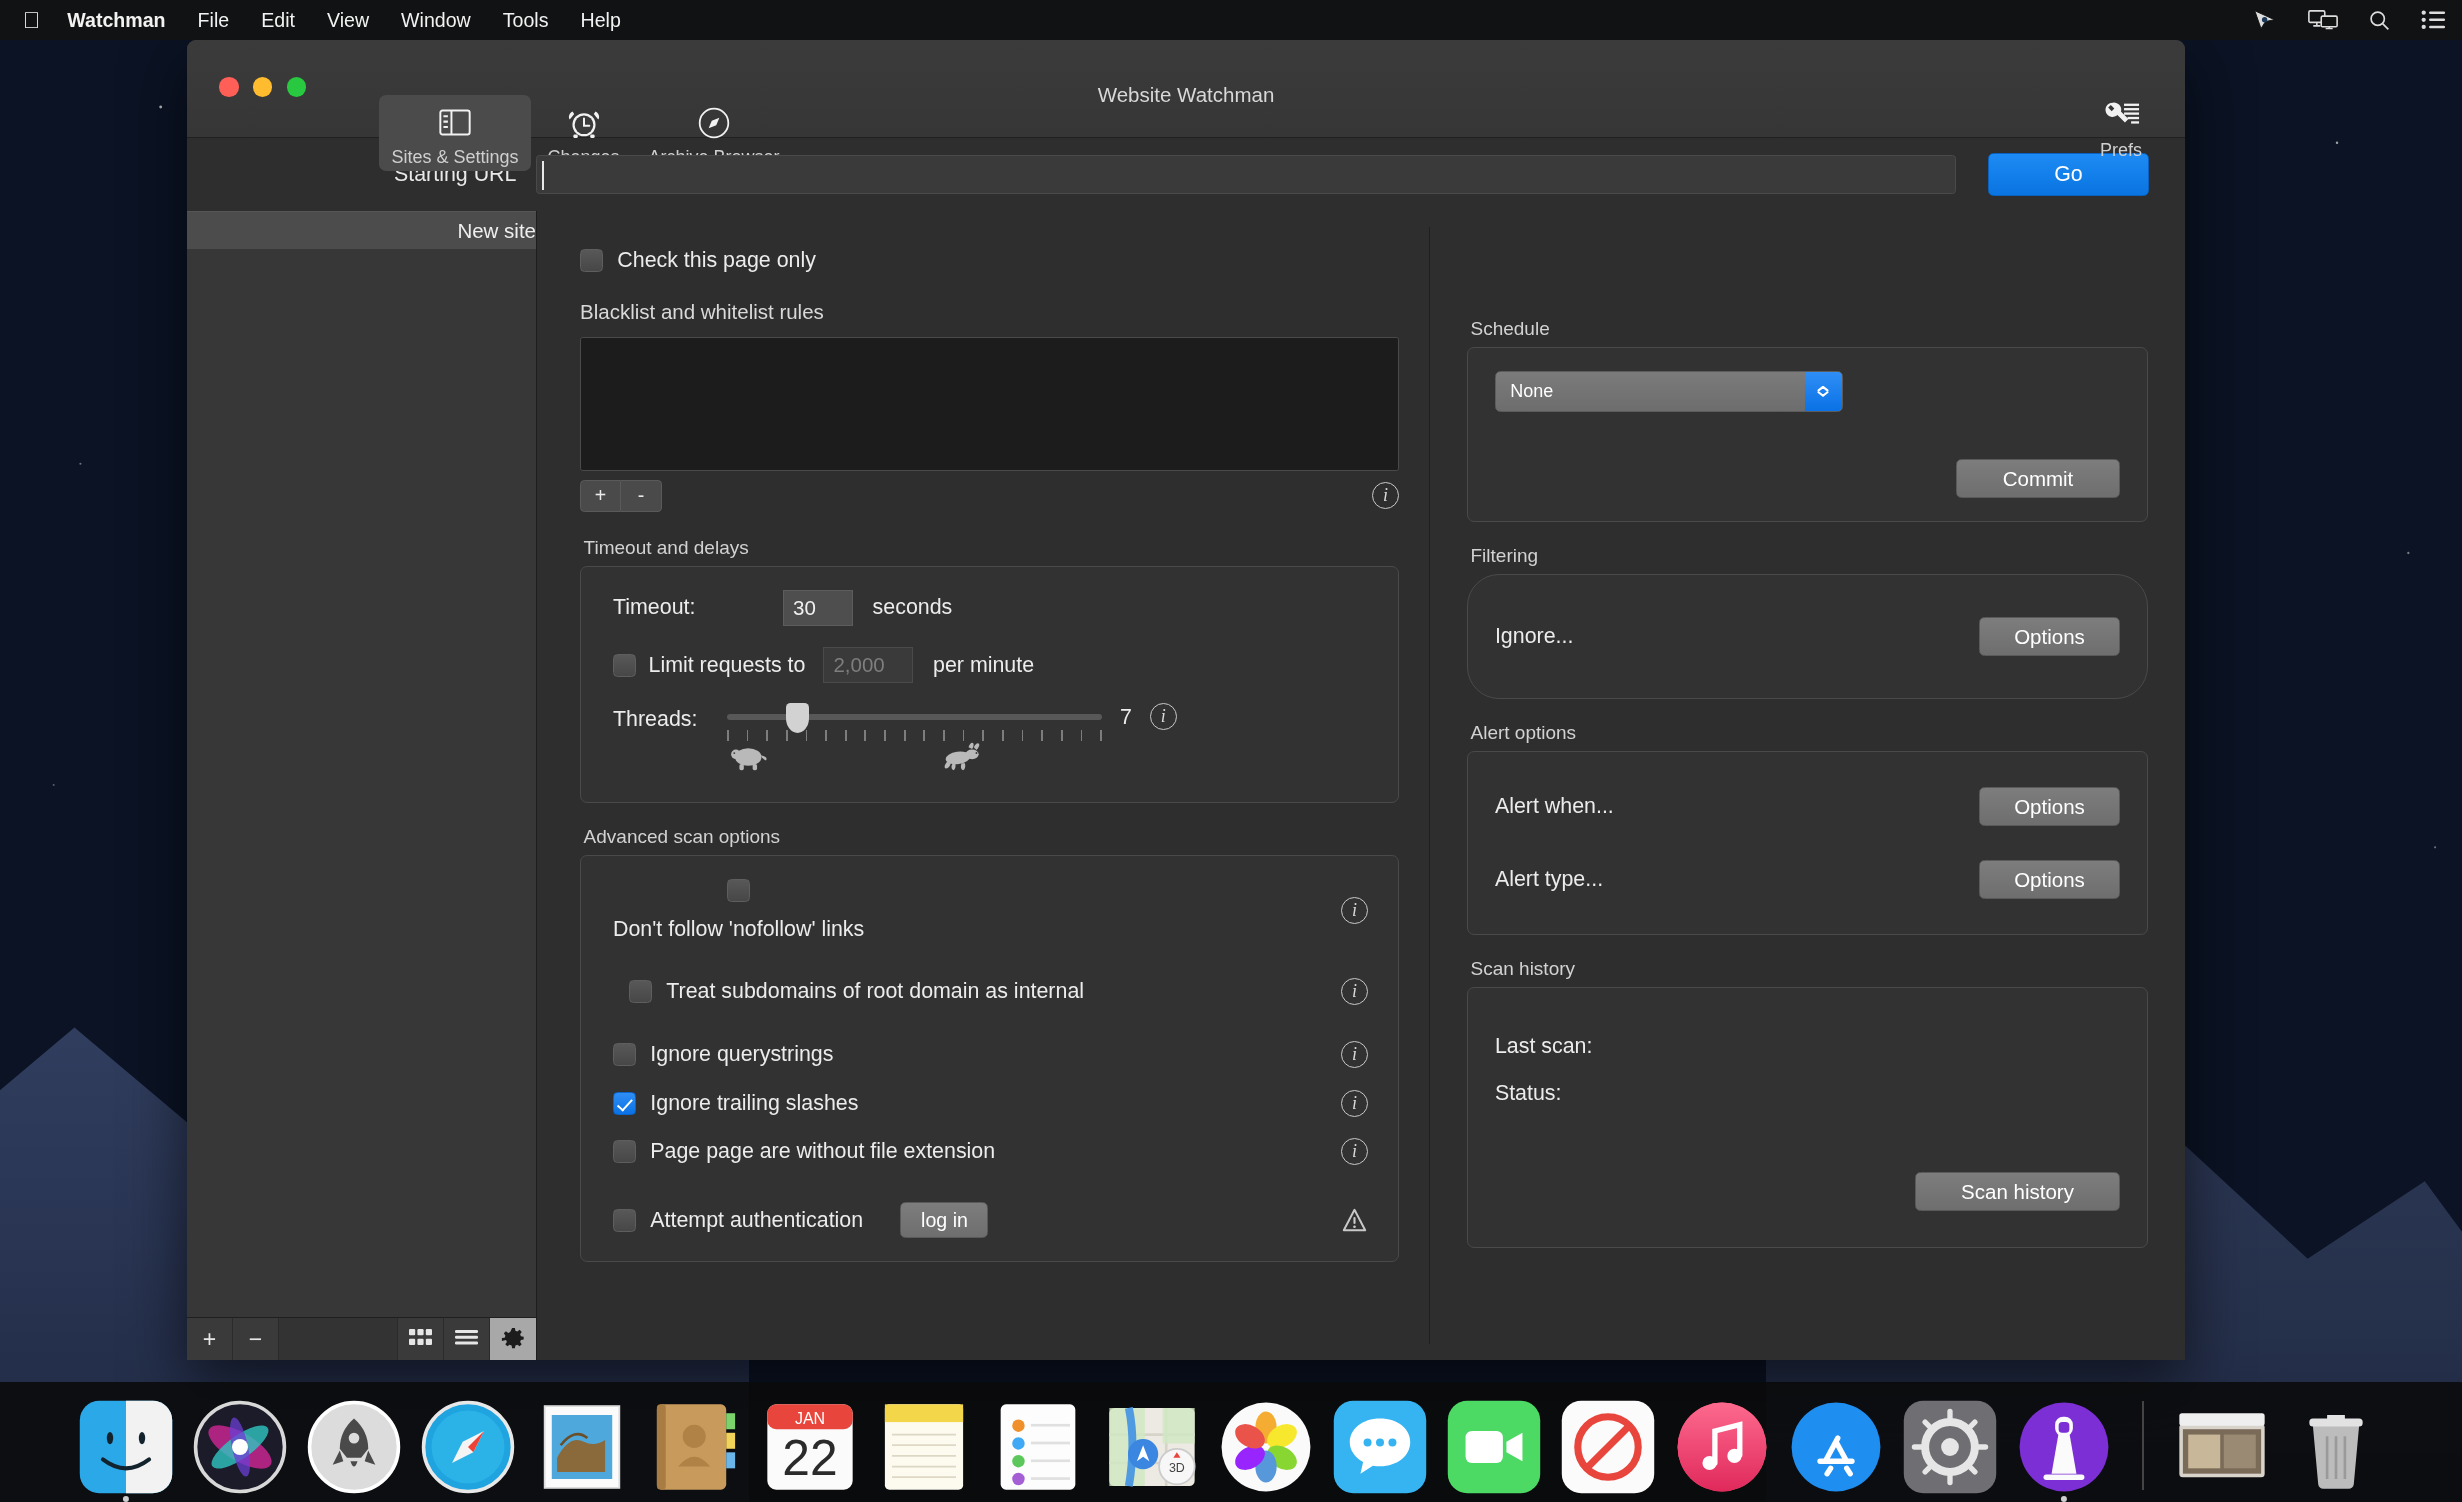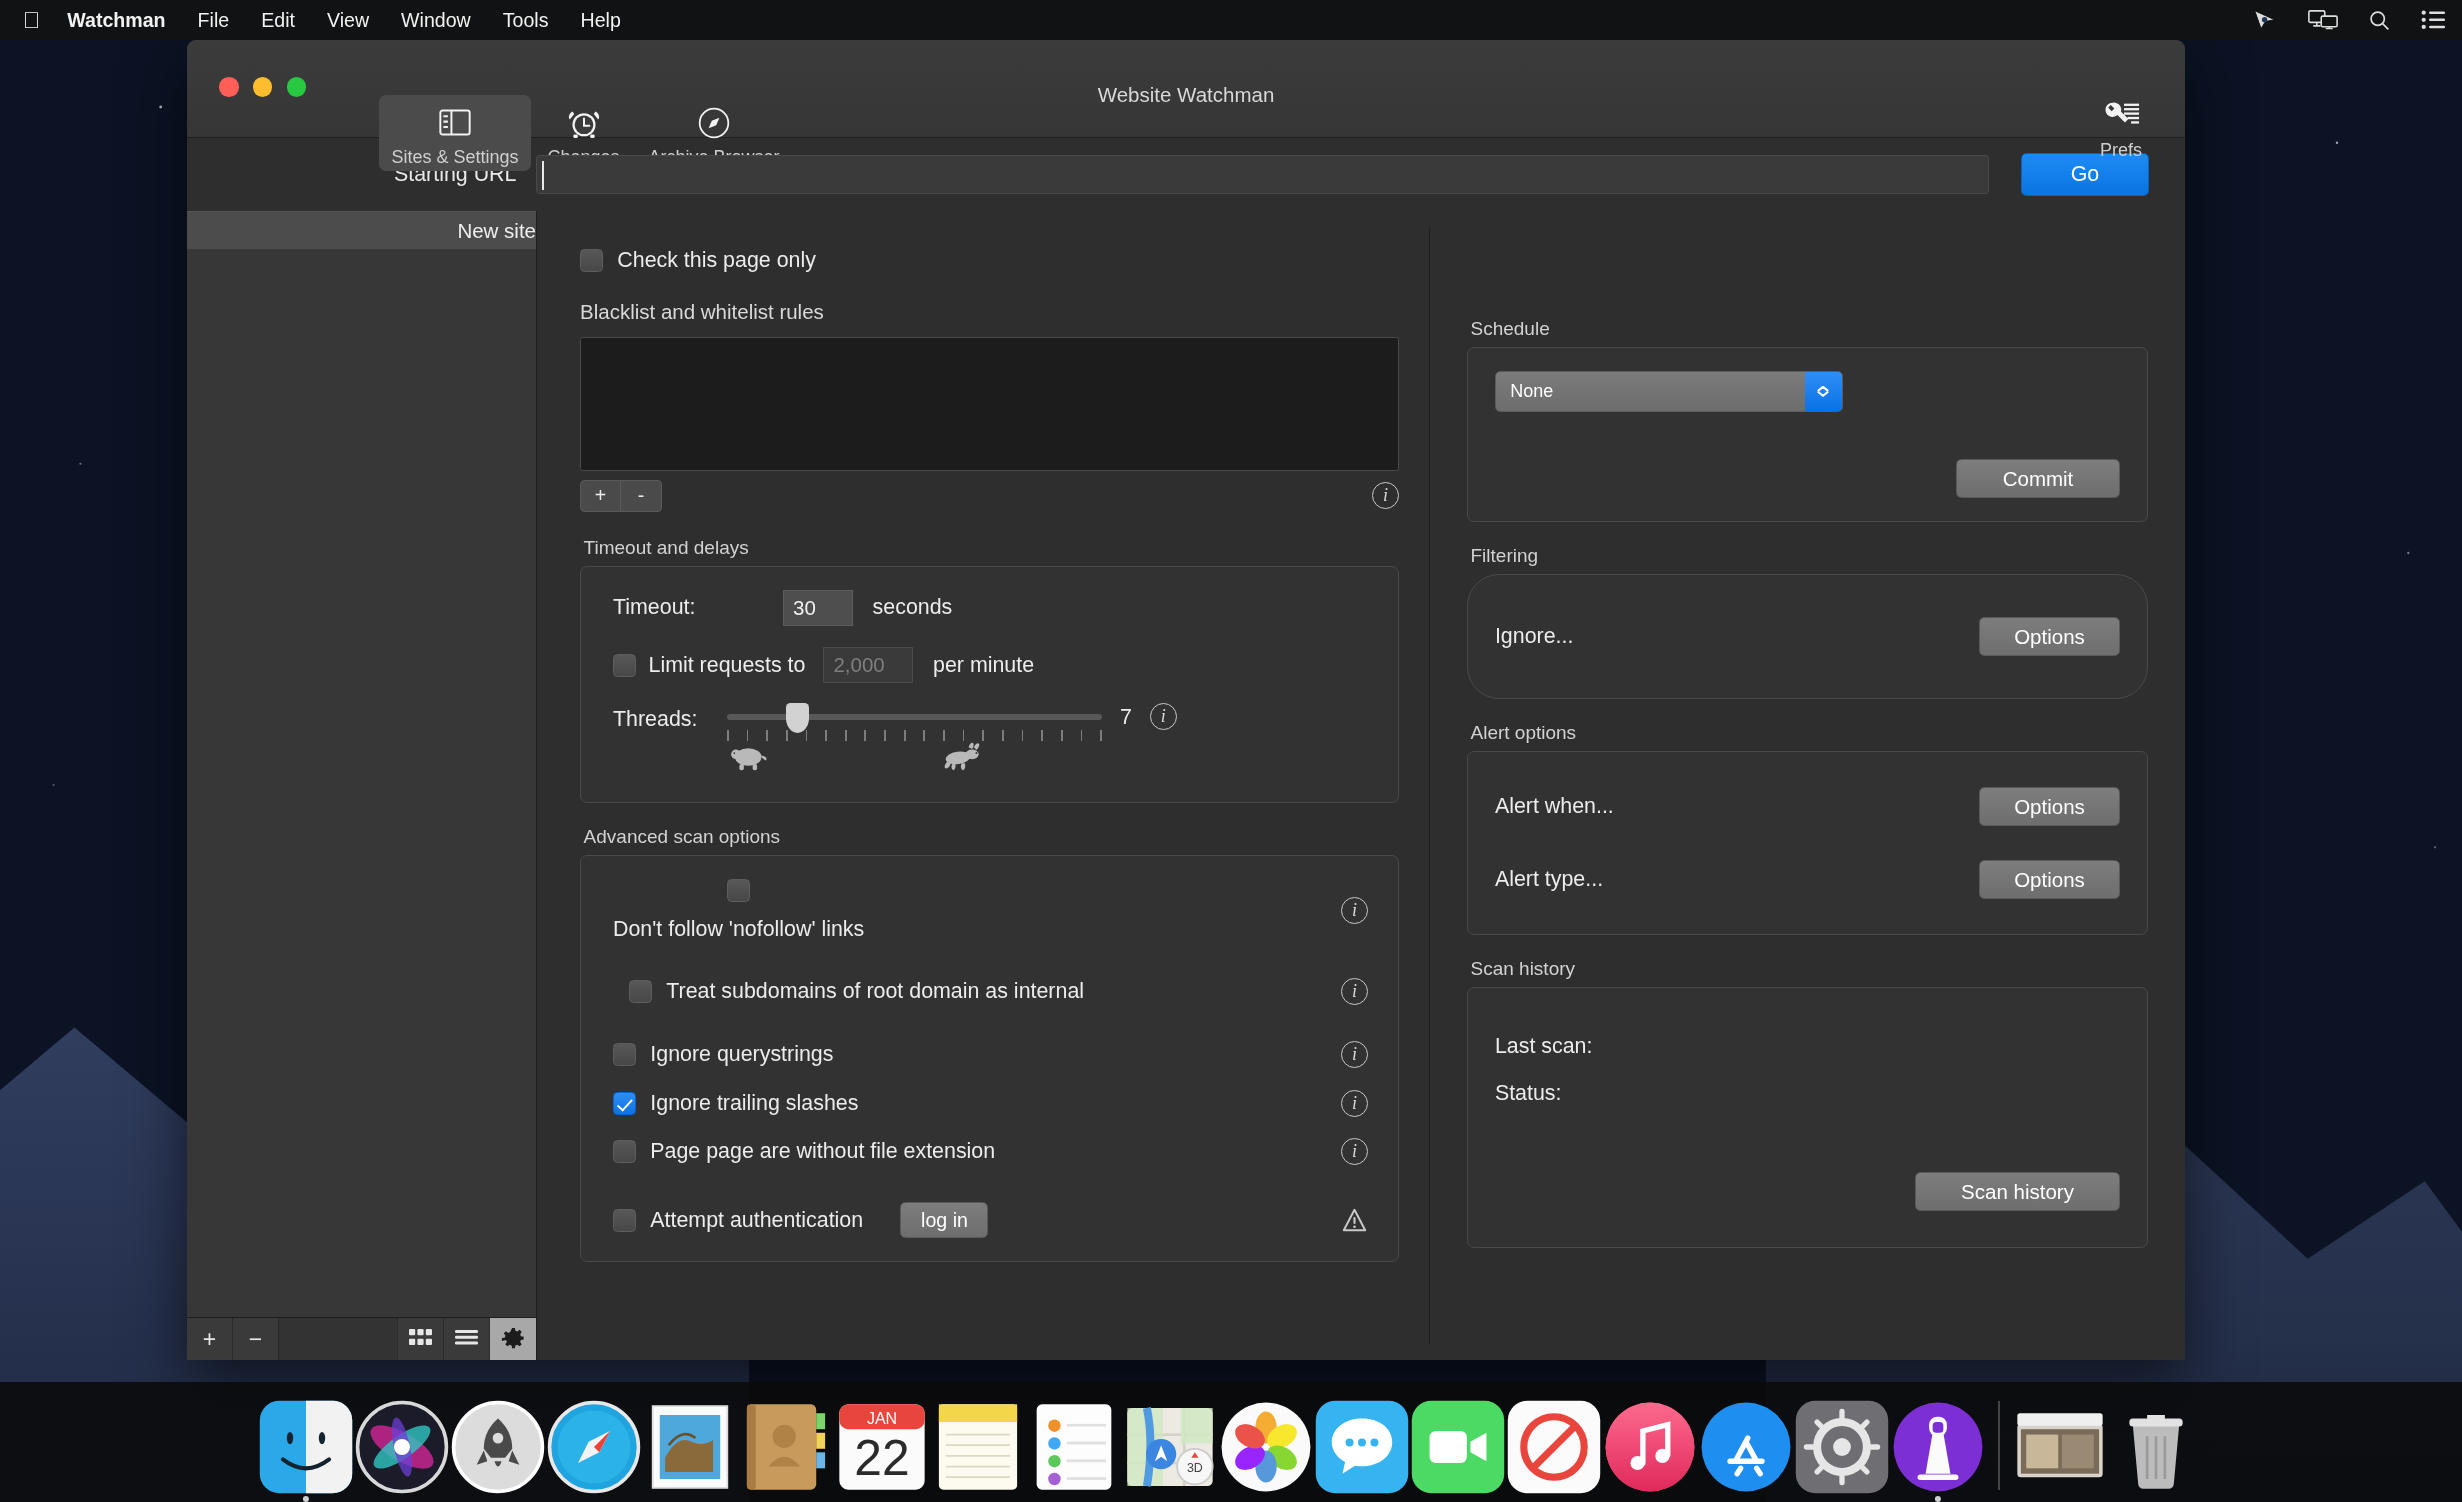--- a/index.html
+++ b/index.html
@@ -94,21 +94,21 @@
   }
   #url-label { color:#e8e8e8; font-size:21.4px; margin-right:19.6px; white-space:nowrap; }
   #url-input {
     flex:1; height:39px; background:#3a3a3a; border:0.9px solid #4a4a4a;
     border-radius:3.6px; position:relative;
   }
   #url-caret {
     position:absolute; left:5.4px; top:5.4px; width:1.8px; height:28.5px; background:#e8e8e8;
   }
   #go-btn {
-    margin-left:32px; width:128px; height:43px; border-radius:5.4px;
+    margin-left:32px; width:161px; height:43px; border-radius:5.4px;
     background: linear-gradient(180deg,#1d8bf5 0%, #0a74e0 100%);
     color:#fff; font-size:21.4px; display:flex; align-items:center; justify-content:center;
     border:0.9px solid #0a63c0;
   }
 
   
   #body { display:flex; height: calc(1320px - 98px - 73px); }
 
   
   #sidebar {
@@ -228,21 +228,21 @@
     background: linear-gradient(180deg,#7d7d7d,#6e6e6e); border:0.9px solid #5a5a5a;
     color:#fff; font-size:20.5px; display:inline-flex; align-items:center; justify-content:center;
   }
   .rrow { display:flex; align-items:center; justify-content:space-between; }
 
   
   #dock {
     position:absolute; left:0; right:0; bottom:0; height:120px;
     background: rgba(10,10,10,.88);
     display:flex; align-items:flex-end; justify-content:center;
-    padding-bottom:7.1px; 
+    padding-bottom:7.1px; gap:18px;
     z-index: 50;
   }
   .dock-icon { width:96px; height:96px; border-radius:22%; position:relative; }
   .dock-sep { width:1.8px; height:89px; background:#444; margin: 0 12.5px 5.4px; }
   .running { position:absolute; bottom:-7.1px; left:50%; transform:translateX(-50%);
     width:6.2px; height:6.2px; border-radius:50%; background:#cfcfcf; }
 </style>
 </head>
 <body>
 

